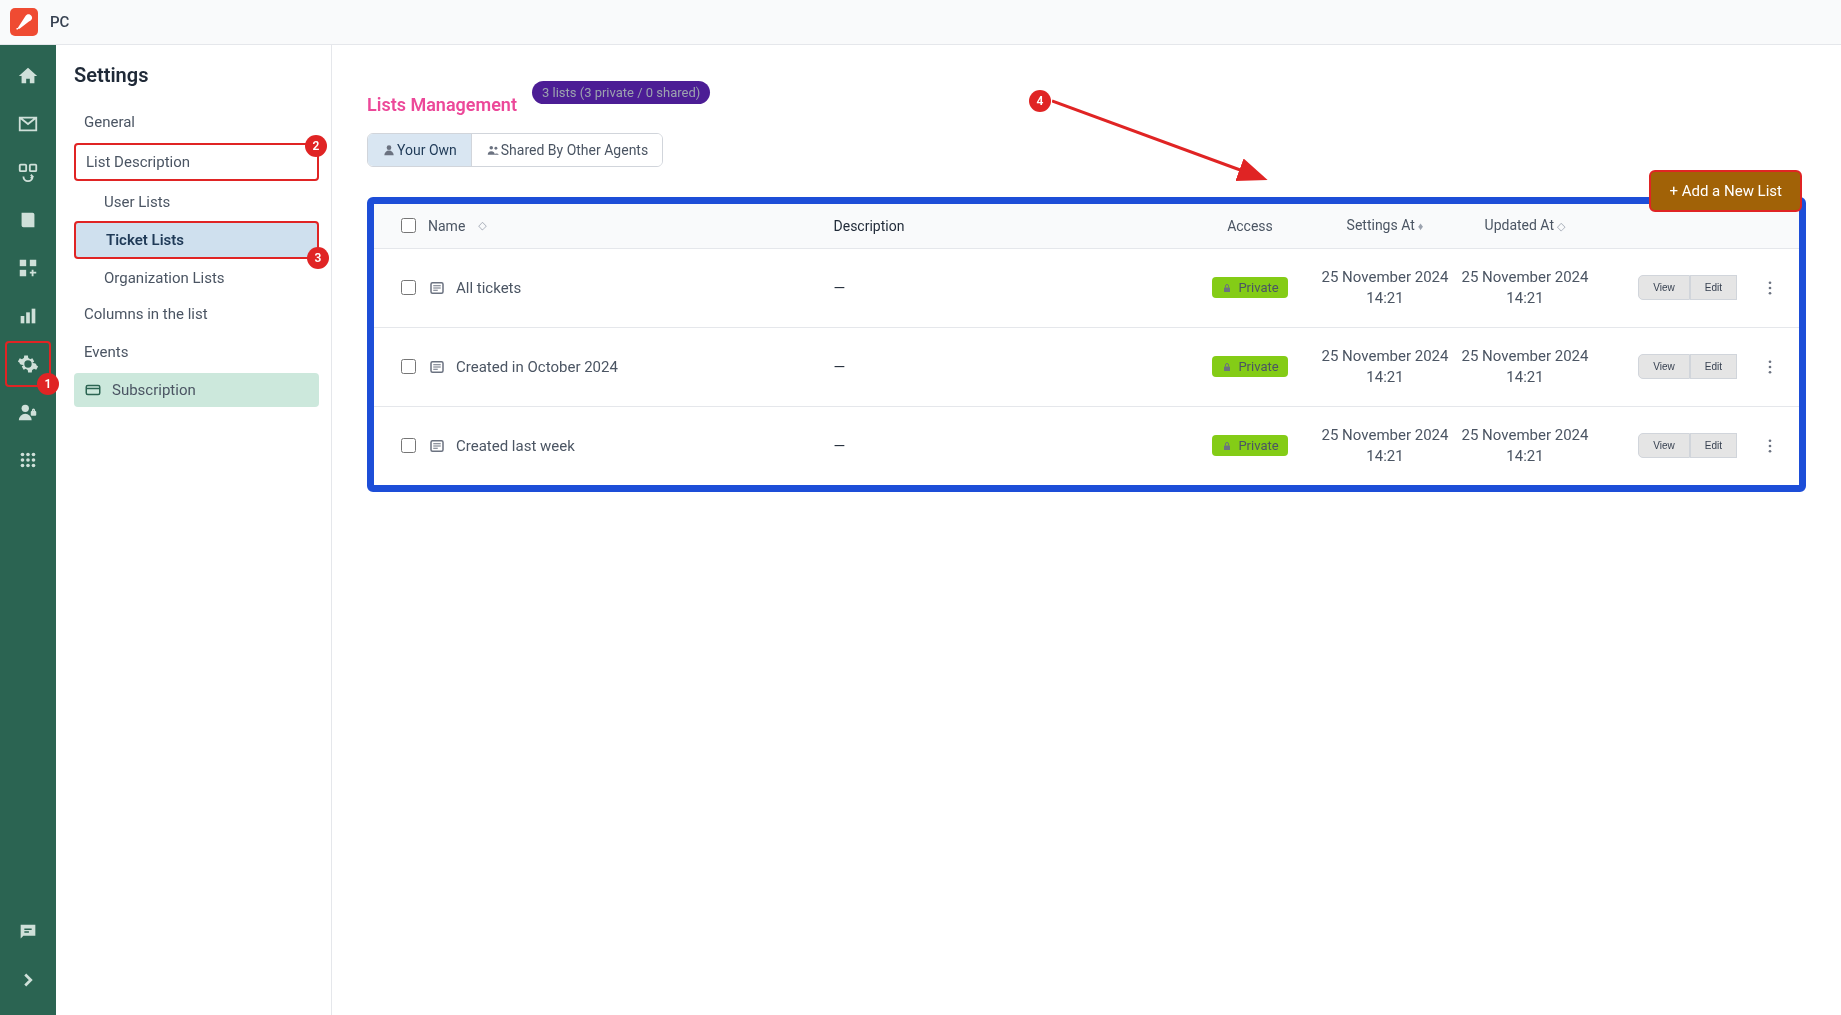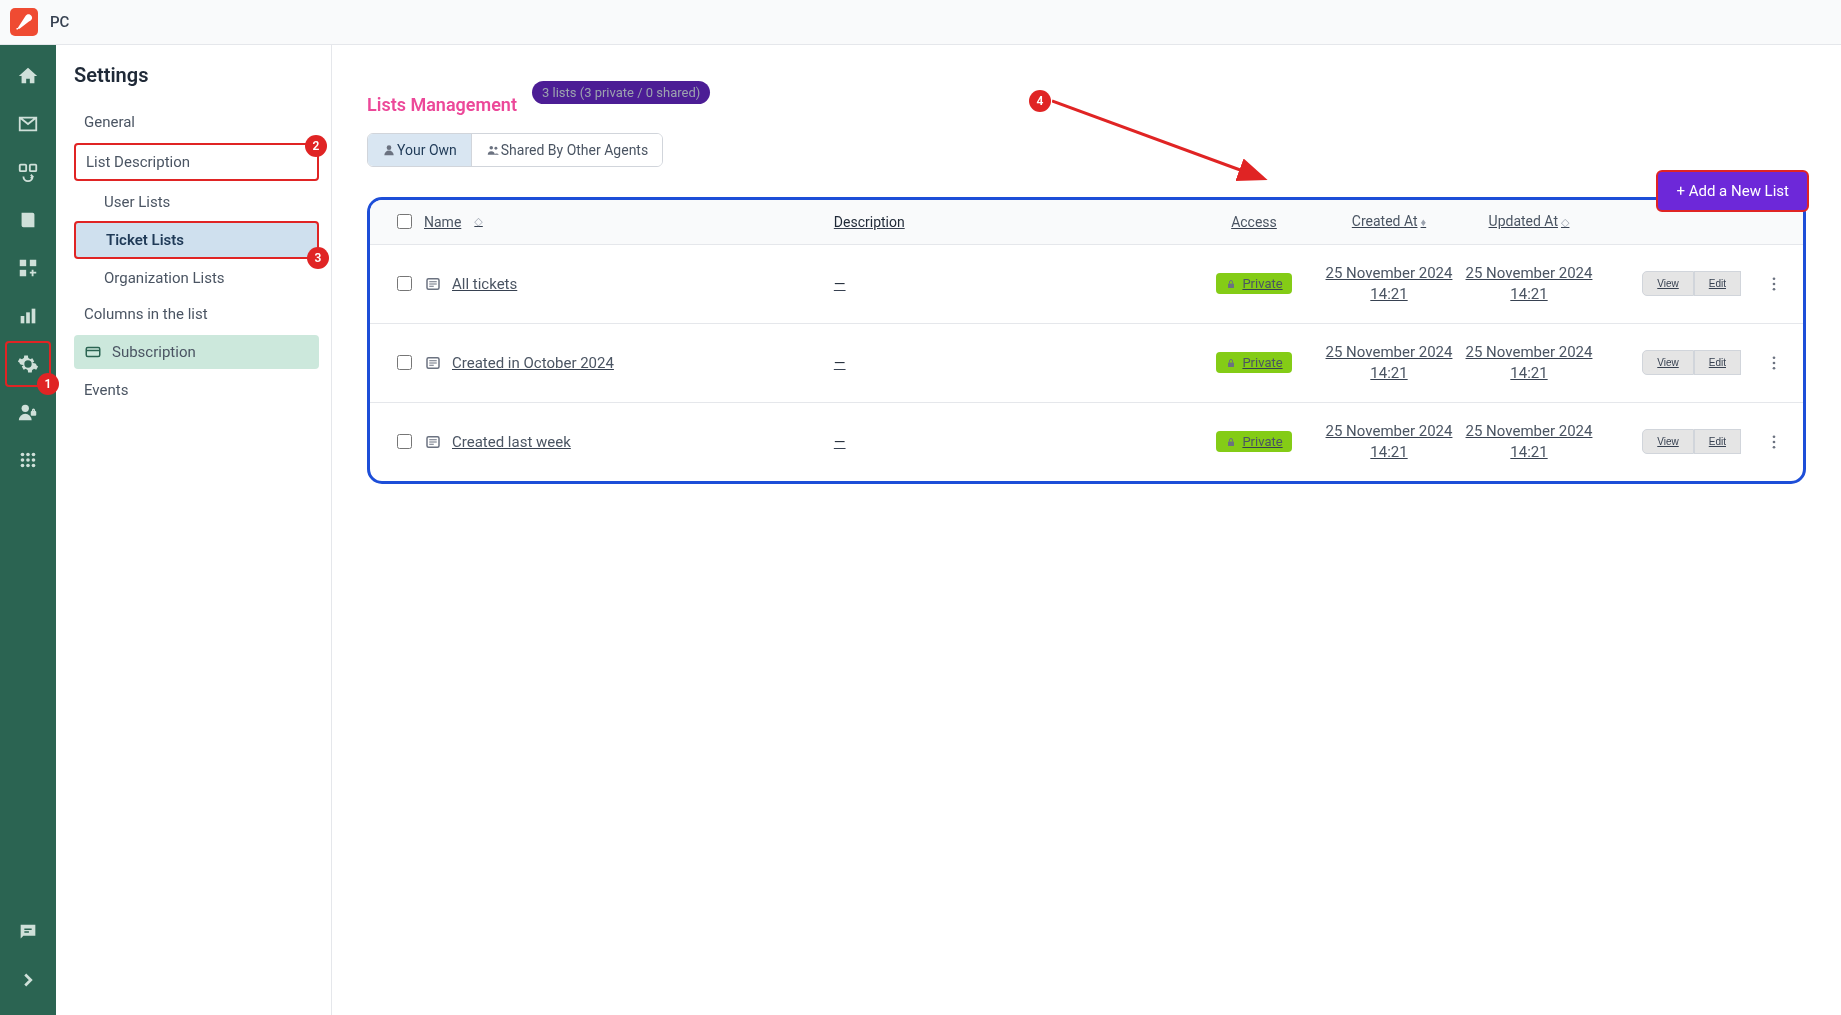--- a/index.html
+++ b/index.html
@@ -23,22 +23,22 @@
 .sb-subscription { background: #cce8dc; display:flex; align-items:center; gap:10px; }
 .main { flex: 1; padding: 25px 35px; overflow-y:auto; }
 .header-row { display: flex; align-items: center; gap: 15px; margin-bottom: 18px; position:relative; }
 .page-title { font-size: 18px; font-weight: 600; color: #ec4899; margin-top: 24px; }
 .badge-count { background: #4c1d95; color: #9ca3af; padding: 4px 10px; border-radius: 12px; font-size: 13px; }
 .tabs { display: inline-flex; border: 1px solid #d1d5db; border-radius: 6px; overflow: hidden; margin-bottom: 30px; }
 .tab { padding: 8px 14px; display: flex; align-items: center; gap: 1px; cursor: pointer; font-size: 14px; color: #4b5563; background:#fff; }
 .tab + .tab { border-left: 1px solid #d1d5db; }
 .tab.active { background: #d9e6f2; color: #1f3a57; }
 .tab svg { width: 14px; height: 14px; fill: #6b7280; }
-.add-btn { position: absolute; top: 125px; right: 32px; background: #6d28d9; color: #fff; padding: 10px 18px; border-radius: 6px; border: 2px solid #e02424; cursor: pointer; font-size: 15px; }
-.table { border: 3px solid #1d4ed8; border-radius: 15px; overflow: hidden; text-decoration: underline; }
+.add-btn { position: absolute; top: 125px; right: 39px; background: #a16207; color: #fff; padding: 10px 18px; border-radius: 6px; border: 2px solid #e02424; cursor: pointer; font-size: 15px; }
+.table { border: 7px solid #1d4ed8; border-radius: 6px; overflow: hidden; }
 .thead { display: flex; align-items: center; background: #f9fafb; padding: 12px 14px; border-bottom: 1px solid #e5e7eb; font-size: 14px; color: #4b5563; }
 .trow { display: flex; align-items: center; padding: 18px 14px; border-bottom: 1px solid #e5e7eb; font-size: 15px; color: #4b5563; }
 .trow:last-child { border-bottom: none; }
 .c-check { width: 40px; display:flex; align-items:center; justify-content:center; }
 .c-check input { width:15px; height:15px; }
 .c-name { flex: 1.5; display: flex; align-items: center; gap: 10px; }
 .c-desc { flex: 1.3; color:#1f2937; }
 .c-access { width: 130px; display:flex; justify-content:center; }
 .c-date { width: 140px; text-align: center; line-height: 1.4; }
 .c-actions { width: 190px; display: flex; gap: 0; justify-content:flex-end; align-items:center; }
@@ -155,28 +155,28 @@
       <span>List Description</span>
       <div class="num-badge" style="top:-10px; right:-10px;">2</div>
     </div>
     <div class="sb-sub">User Lists</div>
     <div class="sb-sub active" style="position:relative;">
       <span>Ticket Lists</span>
       <div class="num-badge" style="bottom:-12px; right:-12px;">3</div>
     </div>
     <div class="sb-sub">Organization Lists</div>
     <div class="sb-item">Columns in the list</div>
+    <div class="sb-item">Events</div>
     <div class="sb-item sb-subscription">
       <svg viewBox="0 0 24 24" width="18" height="18">
           <rect x="3" y="6" width="18" height="12" rx="2" fill="none" stroke="#2b6452" stroke-width="2"></rect>
           <path d="M3 10h18" stroke="#2b6452" stroke-width="2"></path>
         </svg>
       <span>Subscription</span>
     </div>
-    <div class="sb-item">Events</div>
   </div>
 
   <div class="main" style="position:relative;">
     <div class="header-row">
       <div class="page-title">Lists Management</div>
       <div class="badge-count">3 lists (3 private / 0 shared)</div>
     </div>
     <div class="tabs">
       <div class="tab active">
         <svg viewBox="0 0 24 24">
@@ -213,21 +213,21 @@
             <input type="checkbox" style="">
           </div>
         <div class="c-name">
             <span>Name</span>
             <span class="sort-ic">◇</span>
           </div>
         <div class="c-desc"><span>Description</span></div>
         <div class="c-access">
             <span>Access</span>
           </div>
-        <div class="c-date"><span>Created At</span><span class="sort-ic">♦</span></div>
+        <div class="c-date"><span>Settings At</span><span class="sort-ic">♦</span></div>
         <div class="c-date"><span>Updated At</span><span class="sort-ic">◇</span></div>
         <div class="c-actions"></div>
       </div>
       <div id="tbody">
           <div class="trow">
             <div class="c-check">
               <input type="checkbox" style="">
             </div>
             <div class="c-name">
               <svg class="list-icon" viewBox="0 0 24 24">

